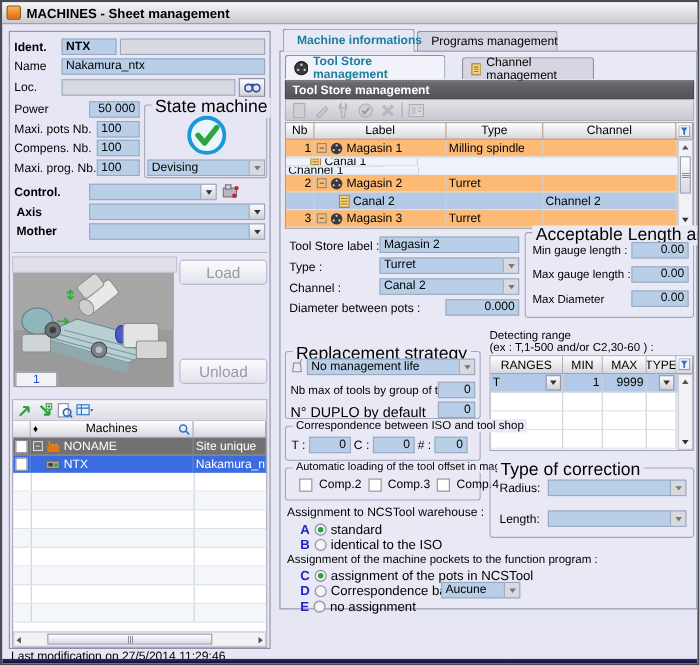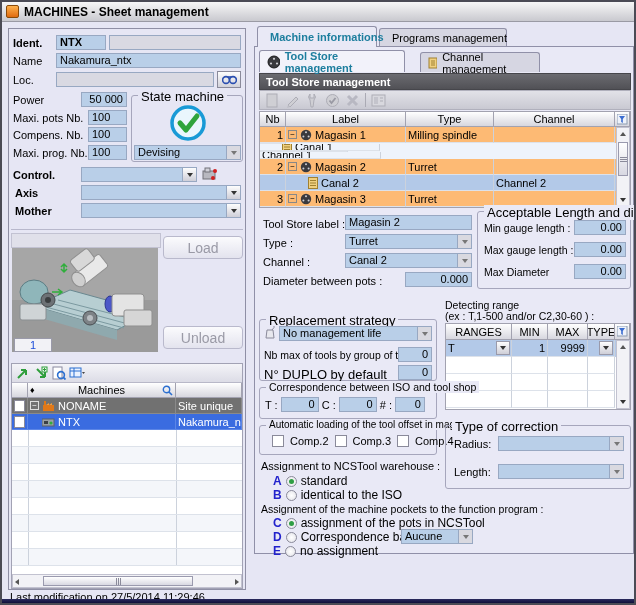--- a/index.html
+++ b/index.html
@@ -17,21 +17,21 @@
   .dd .da.dis{background:#d9d9e0;}
   .tri-d{width:0;height:0;border-left:3px solid transparent;border-right:3px solid transparent;border-top:4px solid #333;}
   .tri-d.g{border-top-color:#777;}
   .tri-u{width:0;height:0;border-left:3px solid transparent;border-right:3px solid transparent;border-bottom:4px solid #555;}
   .tri-l{width:0;height:0;border-top:3px solid transparent;border-bottom:3px solid transparent;border-right:4px solid #555;}
   .tri-r{width:0;height:0;border-top:3px solid transparent;border-bottom:3px solid transparent;border-left:4px solid #555;}
   .lbl{position:absolute;white-space:nowrap;}
   .lbl.b{font-weight:bold;}
   
   .grp{position:absolute;border:1px solid #a6a6bc;border-radius:3px;box-sizing:border-box;}
-  .grp .gt{position:absolute;top:-7px;left:6px;padding:0 3px;white-space:nowrap;font-size:13px;}
+  .grp .gt{position:absolute;top:-7px;left:6px;padding:0 3px;white-space:nowrap;font-size:16px;}
   .lp .gt{background:#e6e6f4;}
   .rp .gt{background:#e9e9f6;}
   
   .shdr{position:absolute;background:linear-gradient(#6b6b70,#515156);color:#fff;font-weight:bold;line-height:17px;height:17px;padding-left:6px;border:1px solid #46464b;box-sizing:border-box;}
   
   .lp{position:absolute;left:6px;top:26px;width:238px;height:562px;border:1px solid #8f8fa5;background:#e6e6f4;box-sizing:border-box;}
   .rp{position:absolute;left:252px;top:24px;width:382px;height:575px;}
   .rp .content{position:absolute;left:0;top:20px;width:380px;height:508px;background:#e9e9f6;border:1px solid #9090a8;box-sizing:border-box;}
   
   .tab{position:absolute;border:1px solid #9090a8;border-bottom:none;border-radius:3px 3px 0 0;display:flex;align-items:center;padding:0 7px;box-sizing:border-box;gap:5px;}

